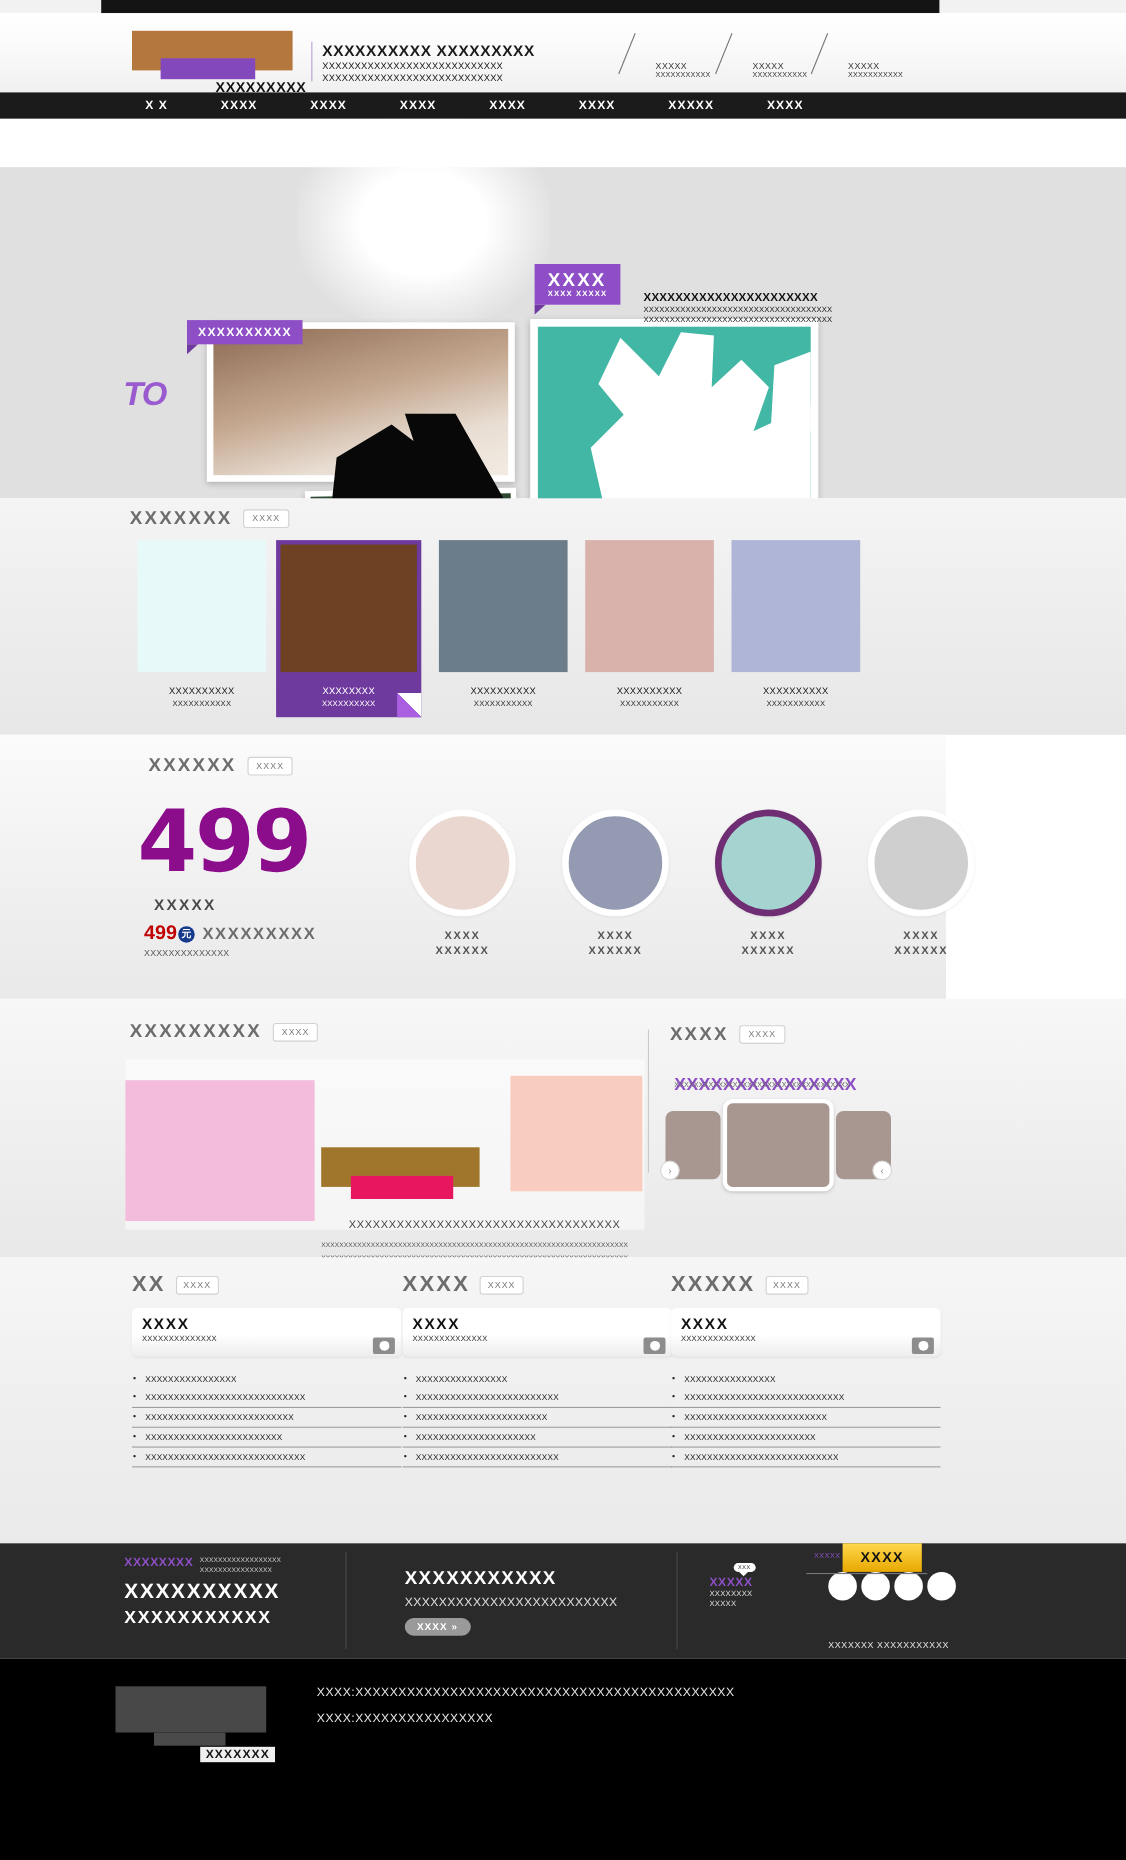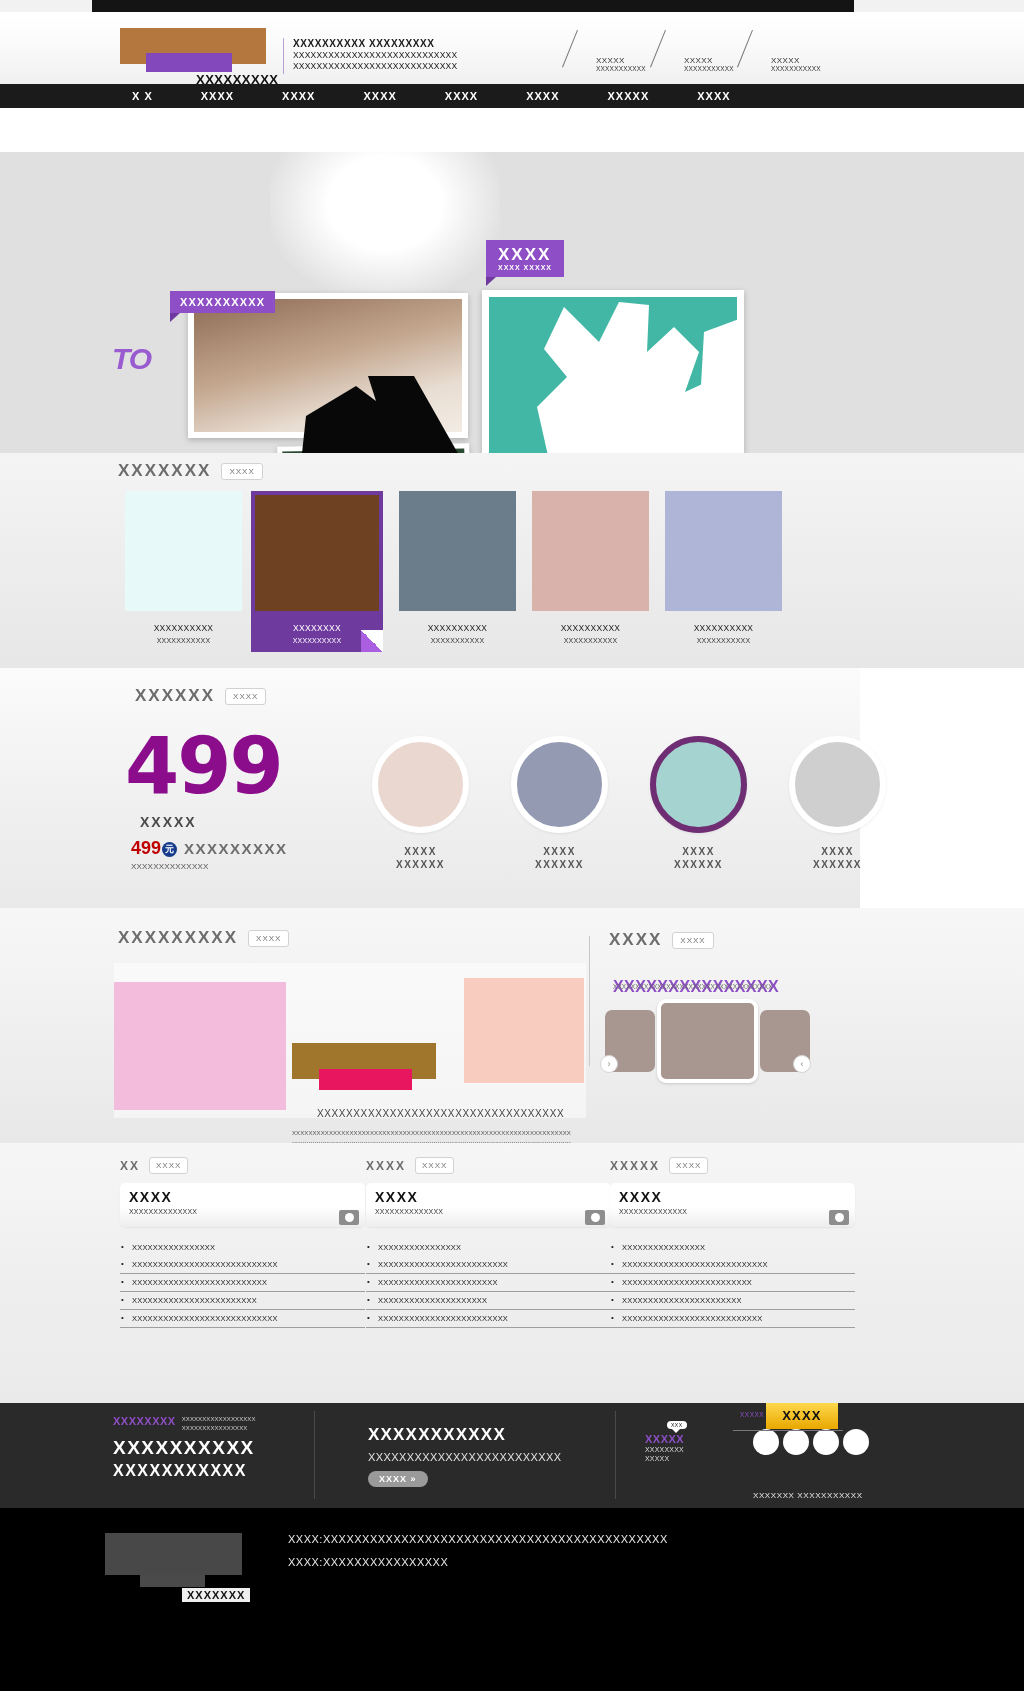--- a/index.html
+++ b/index.html
@@ -19,21 +19,21 @@
   
   .header {
     position:absolute; left:0; top:12px; width:1024px; height:72px;
     background:linear-gradient(to bottom,#ffffff 0%,#fbfbfb 40%,#f0f0f0 100%);
   }
   .logo-brown { position:absolute; left:120px; top:16px; width:146px; height:36px; background:#b4783f; }
   .logo-purple { position:absolute; left:146px; top:41px; width:86px; height:19px; background:#8448bd; }
   .logo-text { position:absolute; left:196px; top:60px; font-size:13px; font-weight:bold; color:#111; letter-spacing:0.5px; }
   .hdr-divider { position:absolute; left:283px; top:26px; width:1px; height:36px; background:#b8a0d0; }
   .hdr-lines { position:absolute; left:293px; top:26px; width:220px; }
-  .hdr-lines .l1 { font-size:10px; color:#1a1a1a; letter-spacing:0.6px; font-weight:600; white-space:nowrap;}
+  .hdr-lines .l1 { font-size:14px; color:#1a1a1a; letter-spacing:0.6px; font-weight:600; white-space:nowrap;}
   .hdr-lines .l2, .hdr-lines .l3 { font-size:8.5px; color:#1a1a1a; letter-spacing:0.2px; white-space:nowrap; margin-top:1px;}
 
   .hdr-link { position:absolute; top:44px; }
   .hdr-link .t1 { font-size:8px; color:#333; letter-spacing:0.4px; }
   .hdr-link .t2 { font-size:6.5px; color:#333; letter-spacing:0.2px; }
   .slash { position:absolute; width:1px; height:40px; background:#777; transform:rotate(22deg); transform-origin:top left;}
 
   
   .nav { position:absolute; left:0; top:84px; width:1024px; height:24px; background:#1b1b1b; }
   .nav-inner { position:absolute; left:120px; top:0; height:24px; display:flex; align-items:center; gap:0px; }
@@ -138,21 +138,21 @@
   .car-s { width:52px; height:62px; background:#a89690; border-radius:7px; }
   .car-b { width:105px; height:84px; background:#a89690; border-radius:9px; border:4px solid #fff; box-shadow:0 1px 3px rgba(0,0,0,.15);}
   .car-arrow { position:absolute; width:18px; height:18px; border-radius:50%; background:#fff;
      border:1px solid #d5d5d5; color:#888; font-size:9px; line-height:16px; text-align:center; top:129px; }
 
   
   .sec-specs { position:absolute; left:0; top:1143px; width:1024px; height:260px;
      background:linear-gradient(to bottom,#f6f6f6 0%,#efefef 50%,#eaeaea 100%); }
   .spec-col { position:absolute; top:14px; width:245px; }
   .spec-col .head { display:flex; align-items:center; gap:9px; margin-bottom:9px; }
-  .spec-col .head .t { font-size:12px; font-weight:bold; color:#6d6d6d; letter-spacing:2px; }
+  .spec-col .head .t { font-size:20px; font-weight:bold; color:#6d6d6d; letter-spacing:2px; }
   .spec-col .head .badge { font-size:8px; color:#777; letter-spacing:1px; background:#fff;
      border:1px solid #d2d2d2; border-radius:3px; padding:3px 6px; }
   .spec-box { position:relative; height:44px; background:linear-gradient(to bottom,#ffffff 0%,#ffffff 55%,#ededed 100%);
      border-radius:5px; padding:6px 9px; box-shadow:0 1px 2px rgba(0,0,0,0.06); }
   .spec-box .b1 { font-size:14px; font-weight:bold; color:#111; letter-spacing:1.5px; }
   .spec-box .b2 { font-size:7px; color:#333; letter-spacing:0.2px; margin-top:3px;}
   .spec-box .cam { position:absolute; right:6px; bottom:2px; width:20px; height:15px; background:#8d8d8d; border-radius:2px;}
   .spec-box .cam::after { content:""; position:absolute; left:6px; top:3px; width:9px; height:9px; border-radius:50%; background:#fff;}
   .spec-list { margin-top:12px; }
   .spec-list li { list-style:none; font-size:7.5px; color:#222; letter-spacing:0.2px;
@@ -284,20 +284,25 @@
         <svg width="250" height="163" style="display:block">
           <polygon points="75,10 110,45 130,5 160,8 158,55 185,30 210,55 196,95 250,70 250,163 60,163 48,110 78,80 55,52" fill="#ffffff"></polygon>
           <polygon points="215,35 250,22 256,96 212,88" fill="#ffffff"></polygon>
         </svg>
       </div>
     </div>
     <div class="tag-purple tag2">
       <span class="big">XXXX</span>
       <span class="sm">XXXX XXXXX</span>
     </div>
+    <div class="hero-desc">
+      <div class="d1">XXXXXXXXXXXXXXXXXXXXXX</div>
+      <div class="d2">XXXXXXXXXXXXXXXXXXXXXXXXXXXXXXXXXXXX</div>
+      <div class="d3">XXXXXXXXXXXXXXXXXXXXXXXXXXXXXXXXXXXX</div>
+    </div>
 
     <div class="photo ph4">
       <div class="ph4-in">
         <span>XXXXX</span>
         <span>XXXXXXXX</span>
       </div>
     </div>
     <svg style="position:absolute;left:610px;top:350px;width:70px;height:82px;">
       <polygon points="20,6 38,0 48,18 62,10 55,30 40,34 44,82 26,82 28,40 12,36 4,18" fill="#dcdcdc"></polygon>
     </svg>

